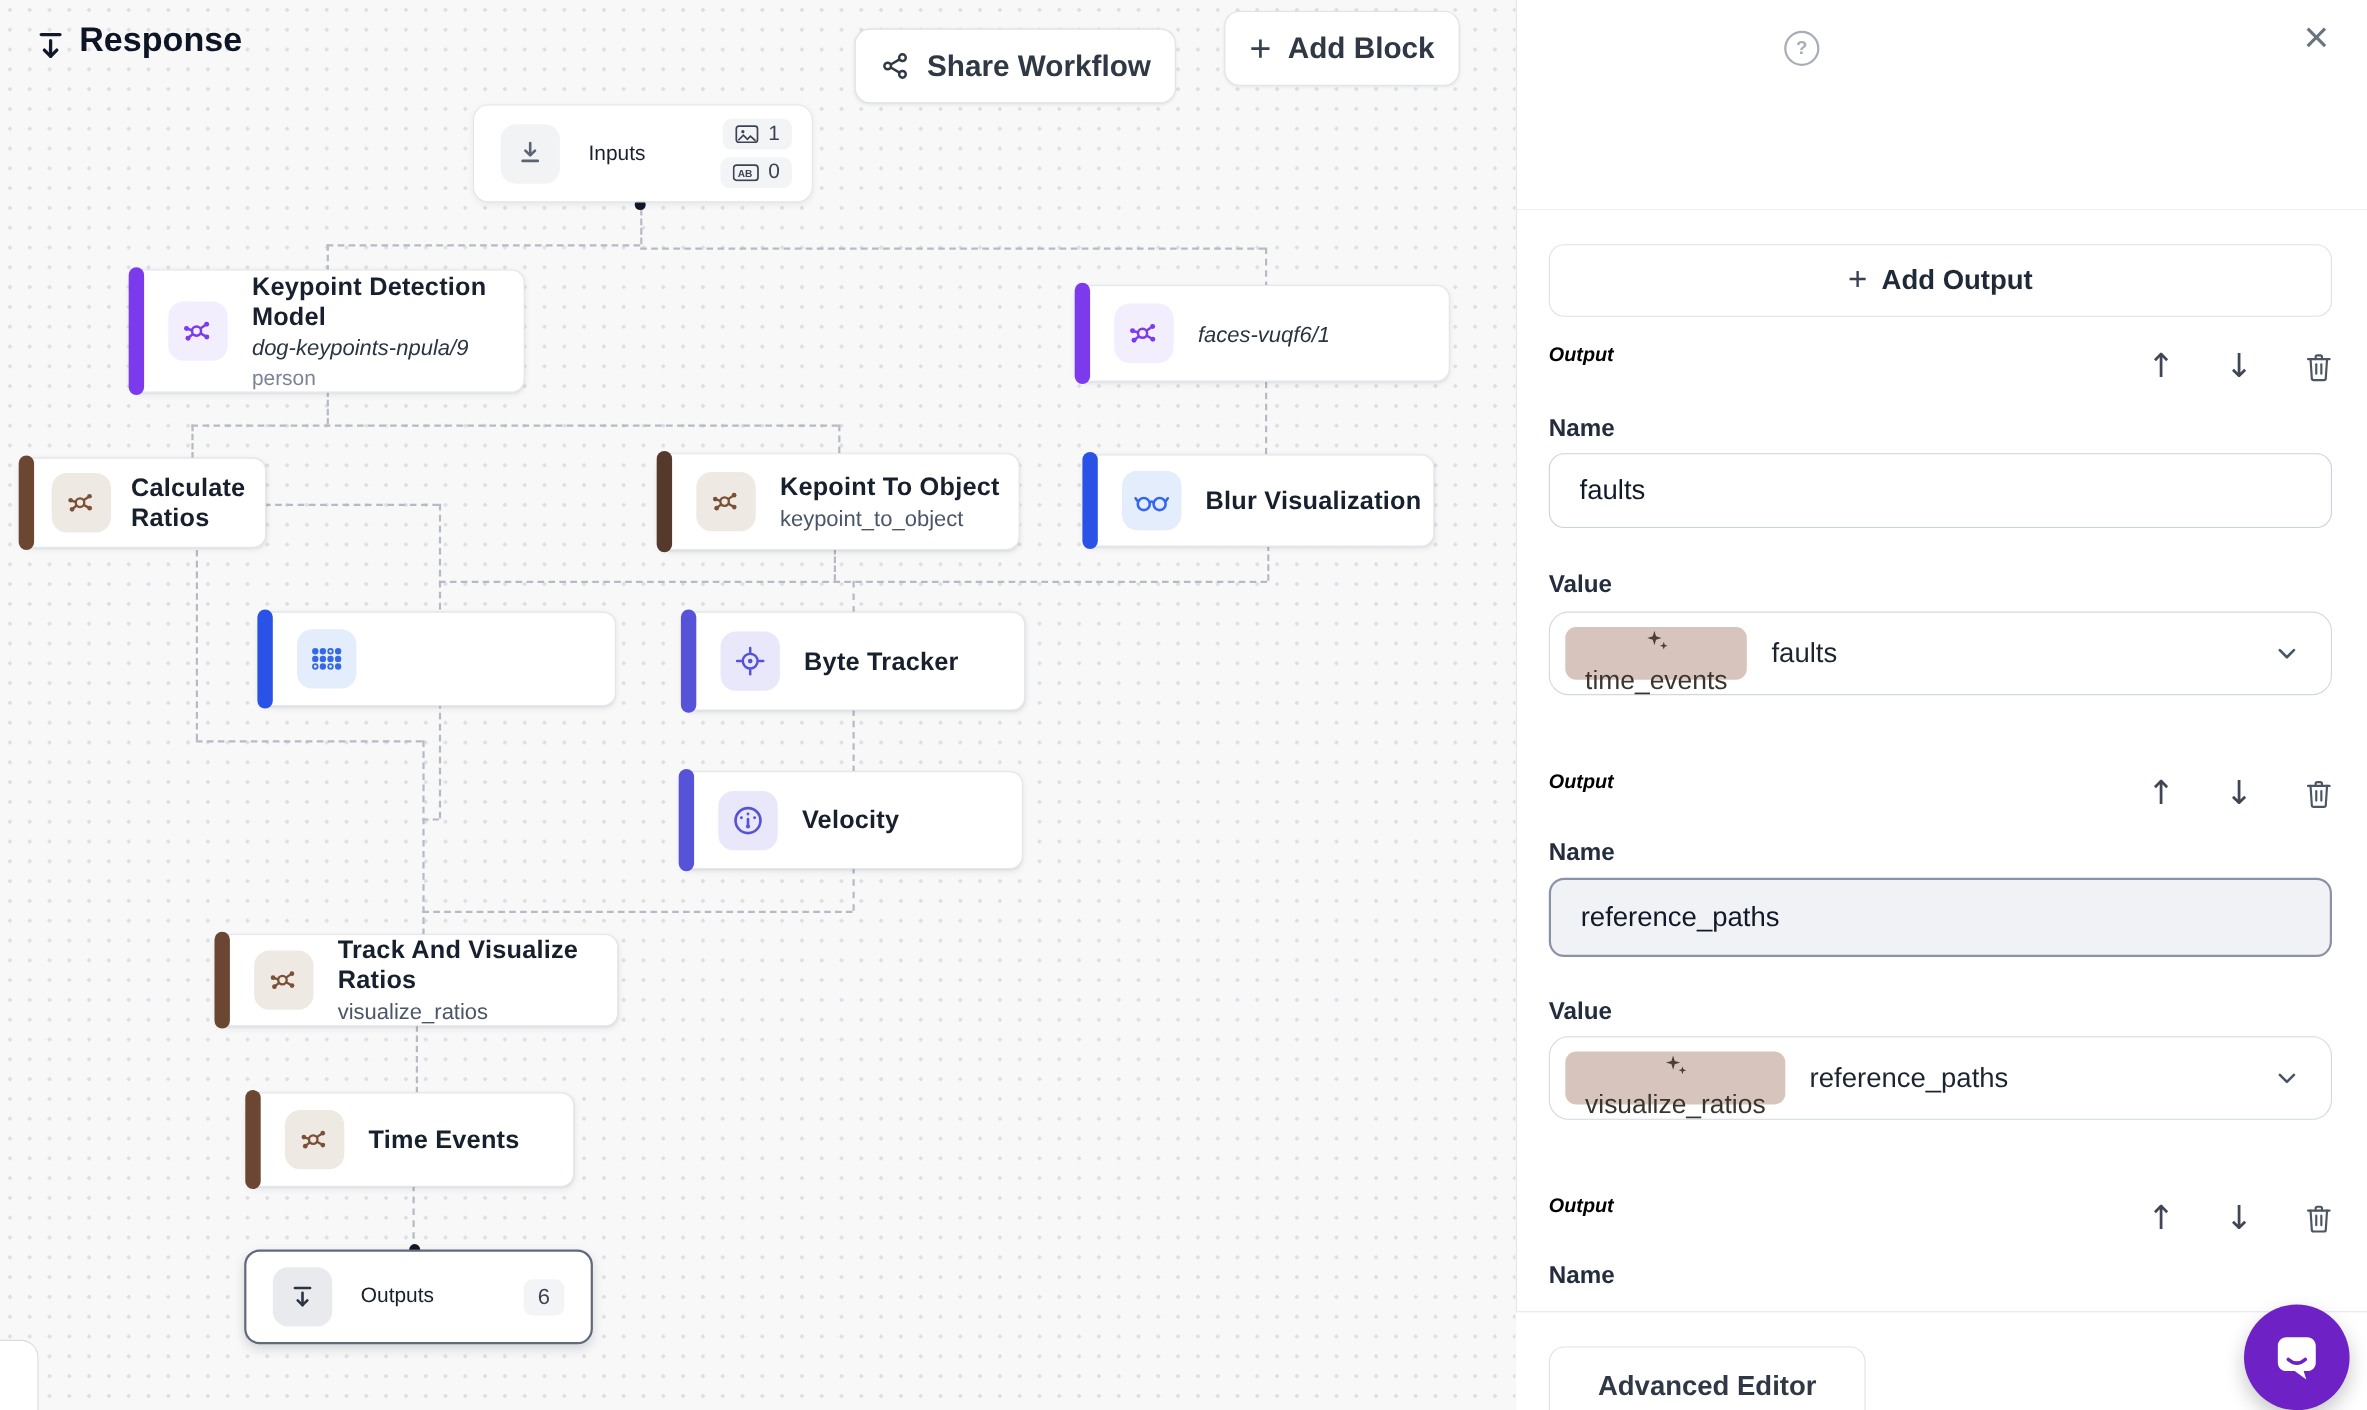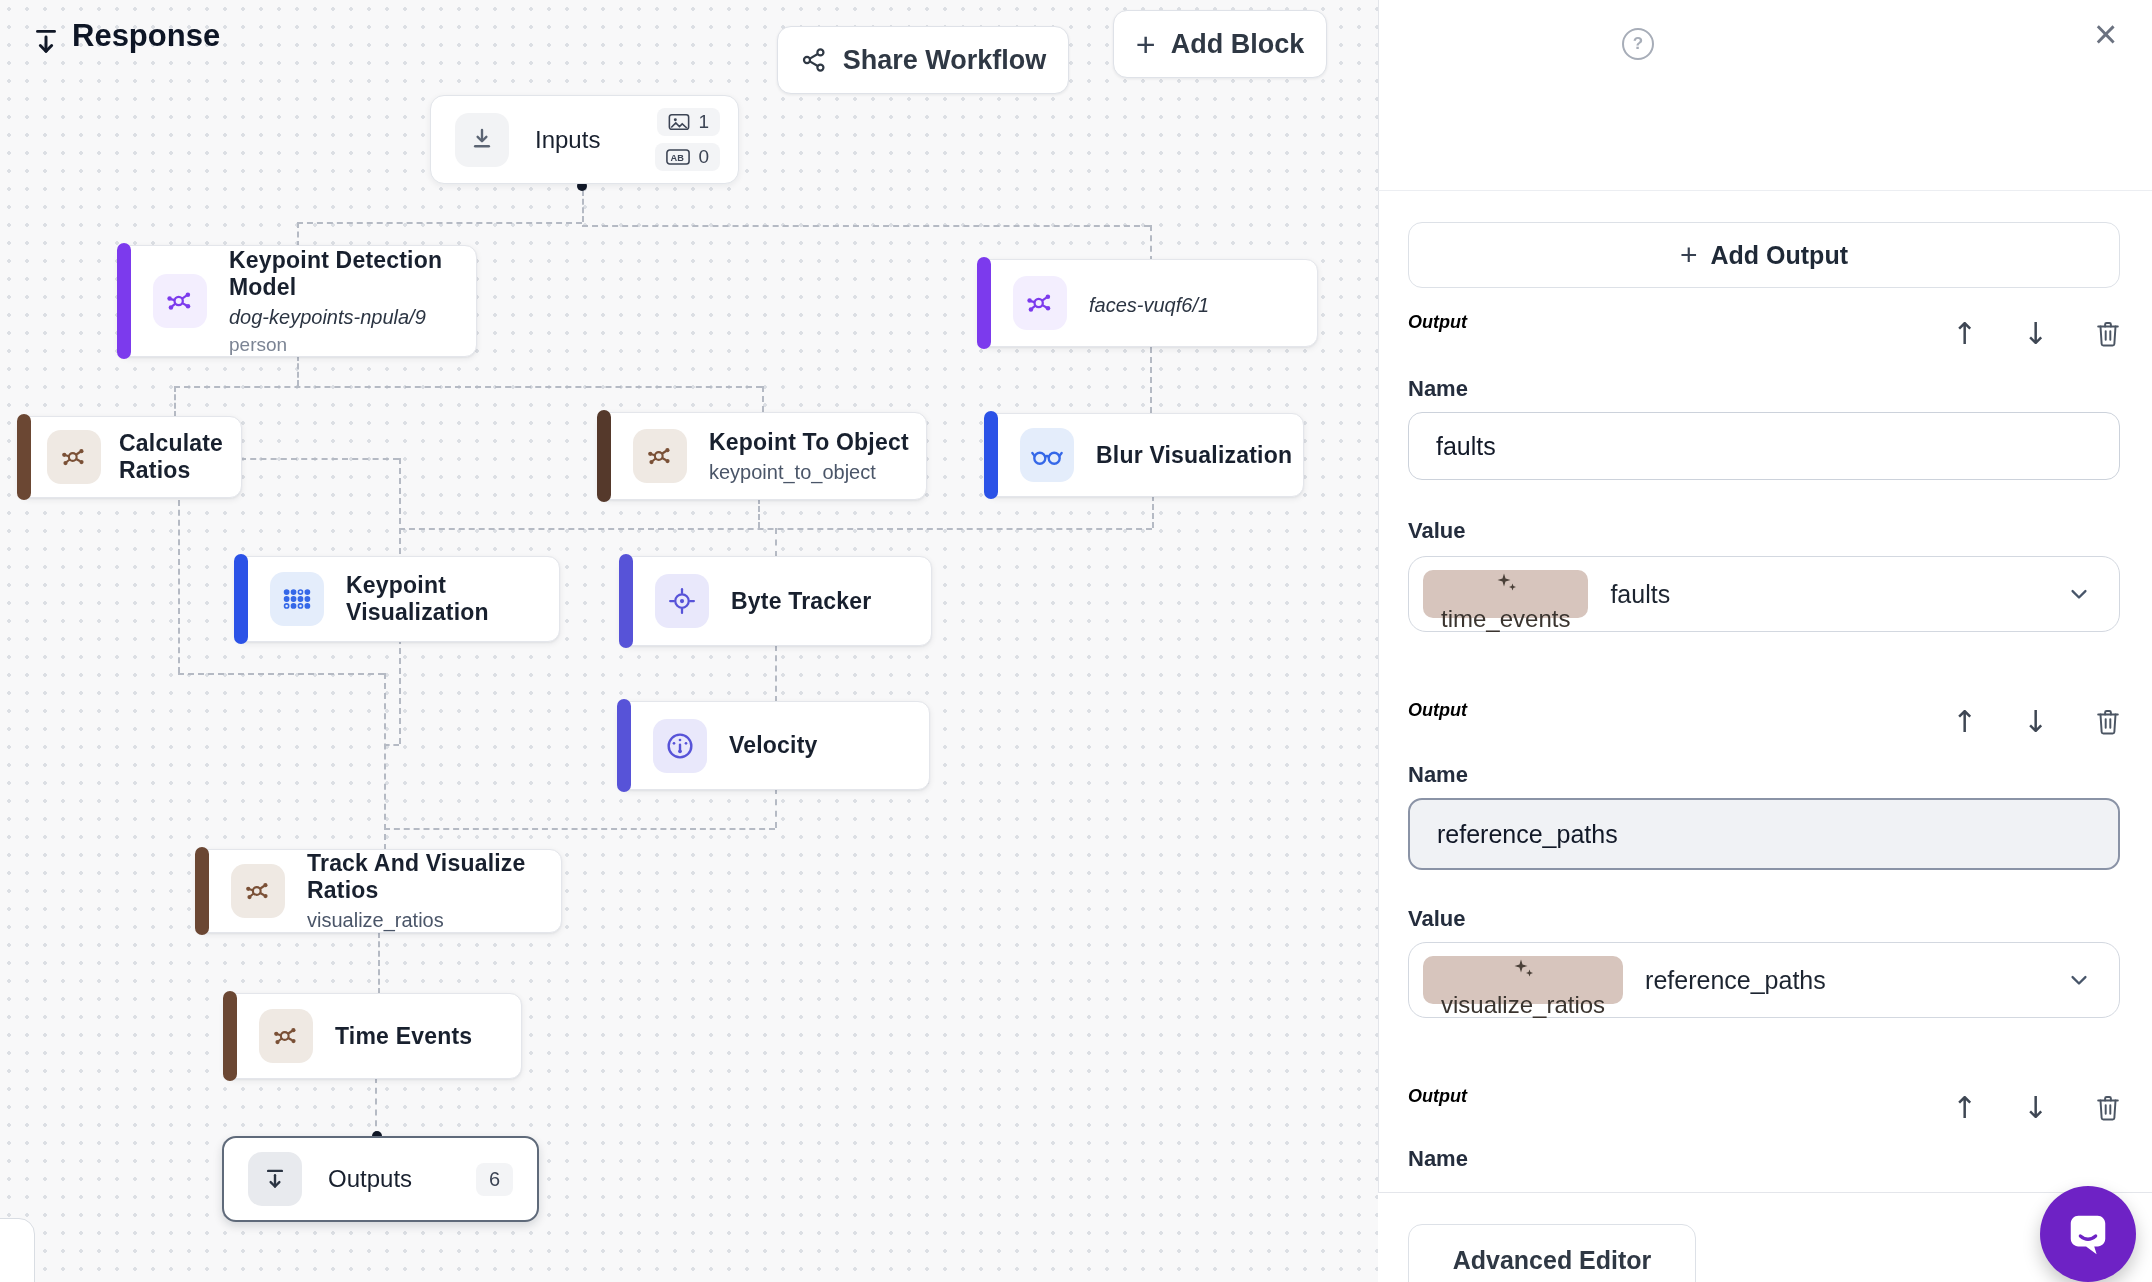--- a/index.html
+++ b/index.html
@@ -26,21 +26,21 @@
   .accent-brown .stripe{background:#6b4733;}  .accent-brown .icon-box{background:#efe9e3;color:#7a5036;}
   .accent-browndark .stripe{background:#55392b;} .accent-browndark .icon-box{background:#efe9e3;color:#7a5036;}
   .accent-blue .stripe{background:#2b52e7;}   .accent-blue .icon-box{background:#e4edfb;color:#3568e8;}
   .accent-indigo .stripe{background:#5753d8;} .accent-indigo .icon-box{background:#e9e8fb;color:#5753d8;}
 
   .io-node{position:absolute;background:#fff;border:1.5px solid #e2e5ea;border-radius:14px;display:flex;align-items:center;
     box-shadow:0 2px 6px rgba(16,24,40,.07);}
   .io-node.selected{border:2.5px solid #5f6a7a;box-shadow:0 4px 10px rgba(16,24,40,.15);}
   .io-icon{width:54px;height:54px;border-radius:14px;background:#f2f3f5;display:flex;align-items:center;justify-content:center;margin-left:24px;color:#5b6473;}
   .io-node.selected .io-icon{background:#e8eaee;color:#2b3442;}
-  .io-label{font-size:24px;font-weight:500;color:#18202e;margin-left:26px;flex:1;}
+  .io-label{font-size:19px;font-weight:500;color:#18202e;margin-left:26px;flex:1;}
   .badge-col{display:flex;flex-direction:column;gap:7px;margin-right:18px;align-items:flex-end;}
   .mini-badge{display:flex;align-items:center;gap:8px;background:#f3f4f6;border-radius:8px;padding:3px 11px;font-size:19px;color:#3c4454;}
   .count-badge{background:#f3f4f6;border-radius:8px;padding:5px 13px;font-size:20px;color:#3c4454;margin-right:24px;}
 
   .tbtn{position:absolute;height:68px;background:#fff;border:1.5px solid #dfe2e8;border-radius:14px;display:flex;
     align-items:center;justify-content:center;gap:15px;font-size:27px;font-weight:600;color:#2f3844;box-shadow:0 1px 3px rgba(16,24,40,.08);box-sizing:border-box;}
   .partial-card{position:absolute;left:-22px;top:1218px;width:55px;height:100px;background:#fff;border:1.5px solid #d9dde3;border-radius:16px;}
 
   
   .panel{position:absolute;left:1378px;top:0;width:774px;height:1282px;background:#fff;border-left:1px solid #e3e5ea;box-sizing:border-box;}
@@ -251,23 +251,20 @@
           <circle cx="4" cy="10" r="1.8"></circle>
             <circle cx="10" cy="10" r="1.8"></circle>
             <circle cx="16" cy="10" r="1.8"></circle>
             <circle cx="22" cy="10" r="1.8"></circle>
           <circle cx="4" cy="16" r="1.8" fill="none"></circle>
             <circle cx="10" cy="16" r="1.8"></circle>
             <circle cx="16" cy="16" r="1.8" fill="none"></circle>
             <circle cx="22" cy="16" r="1.8"></circle>
         </svg>
       </div>
-      <div class="node-text">
-        <div class="node-title">Keypoint Visualization</div>
-      </div>
     </div>
 
     <div class="node accent-indigo" style="left:620px;top:556px;width:310px;height:88px">
       <div class="stripe"></div>
       <div class="icon-box">
         <svg width="30" height="30" viewBox="0 0 24 24" fill="none" stroke="currentColor" stroke-width="1.8" stroke-linecap="round">
           <circle cx="12" cy="12" r="5.4"></circle>
             <circle cx="12" cy="12" r="1.7" fill="currentColor" stroke="none"></circle>
           <path d="M12 2.5v3"></path>
             <path d="M12 18.5v3"></path>

